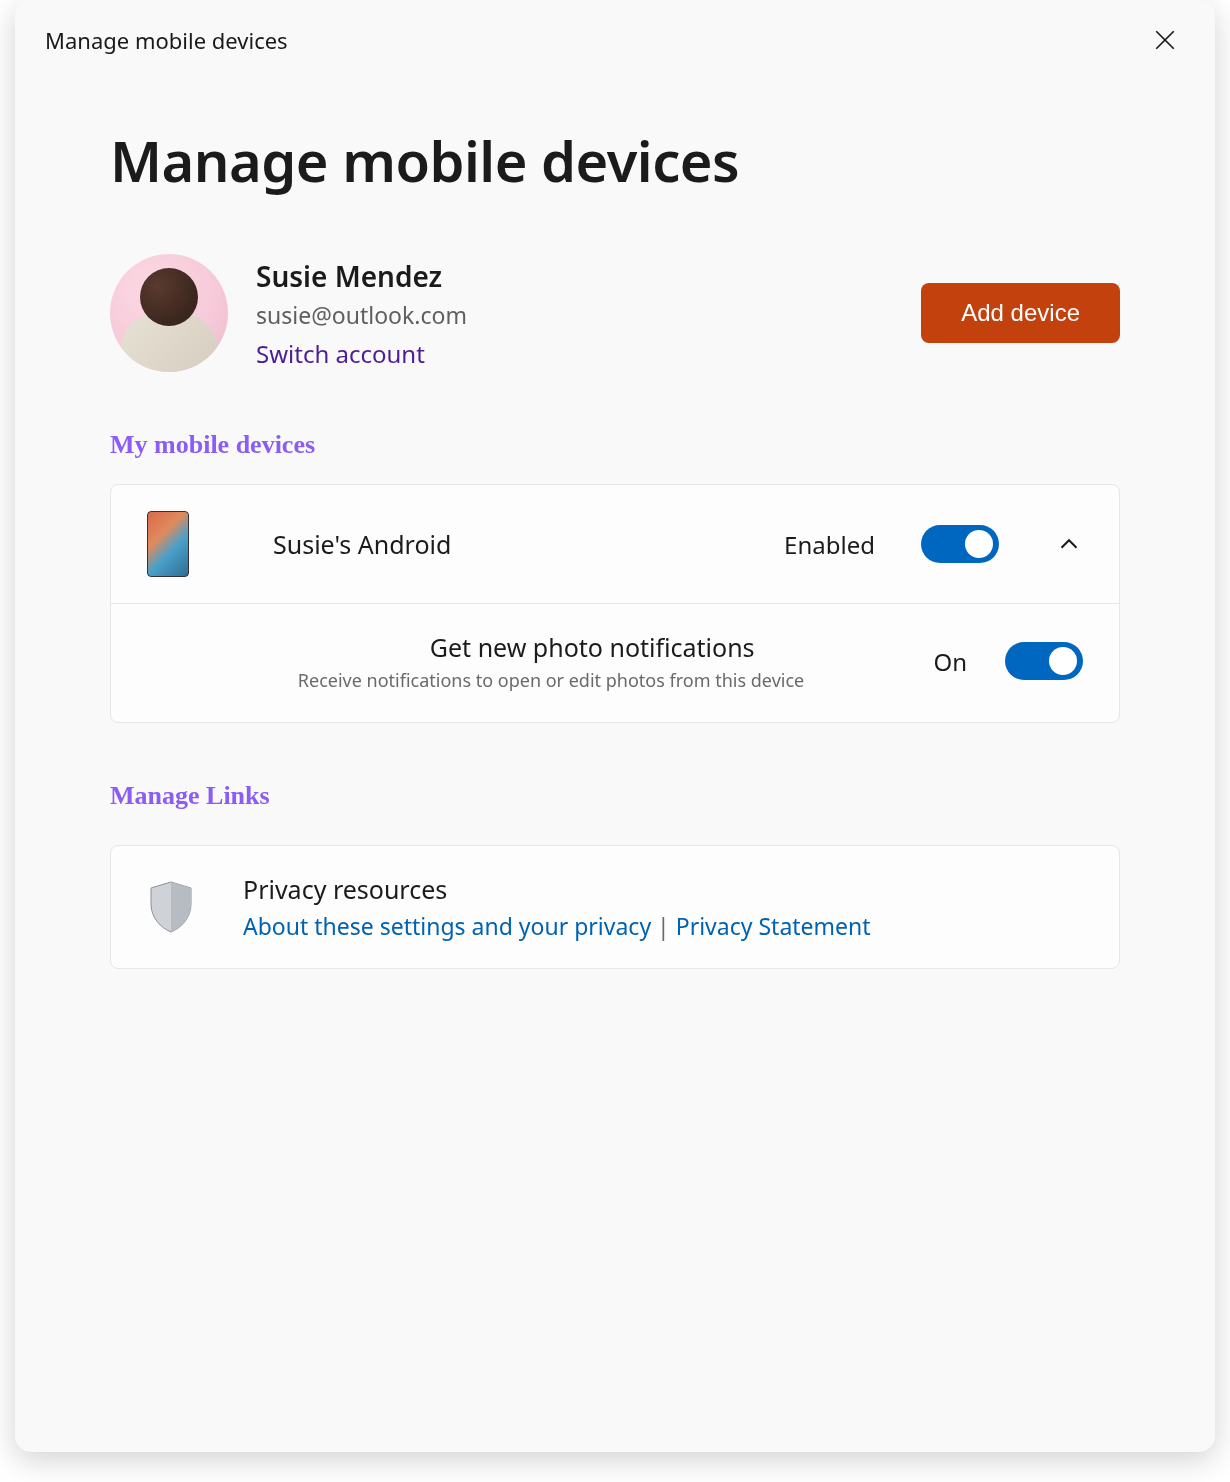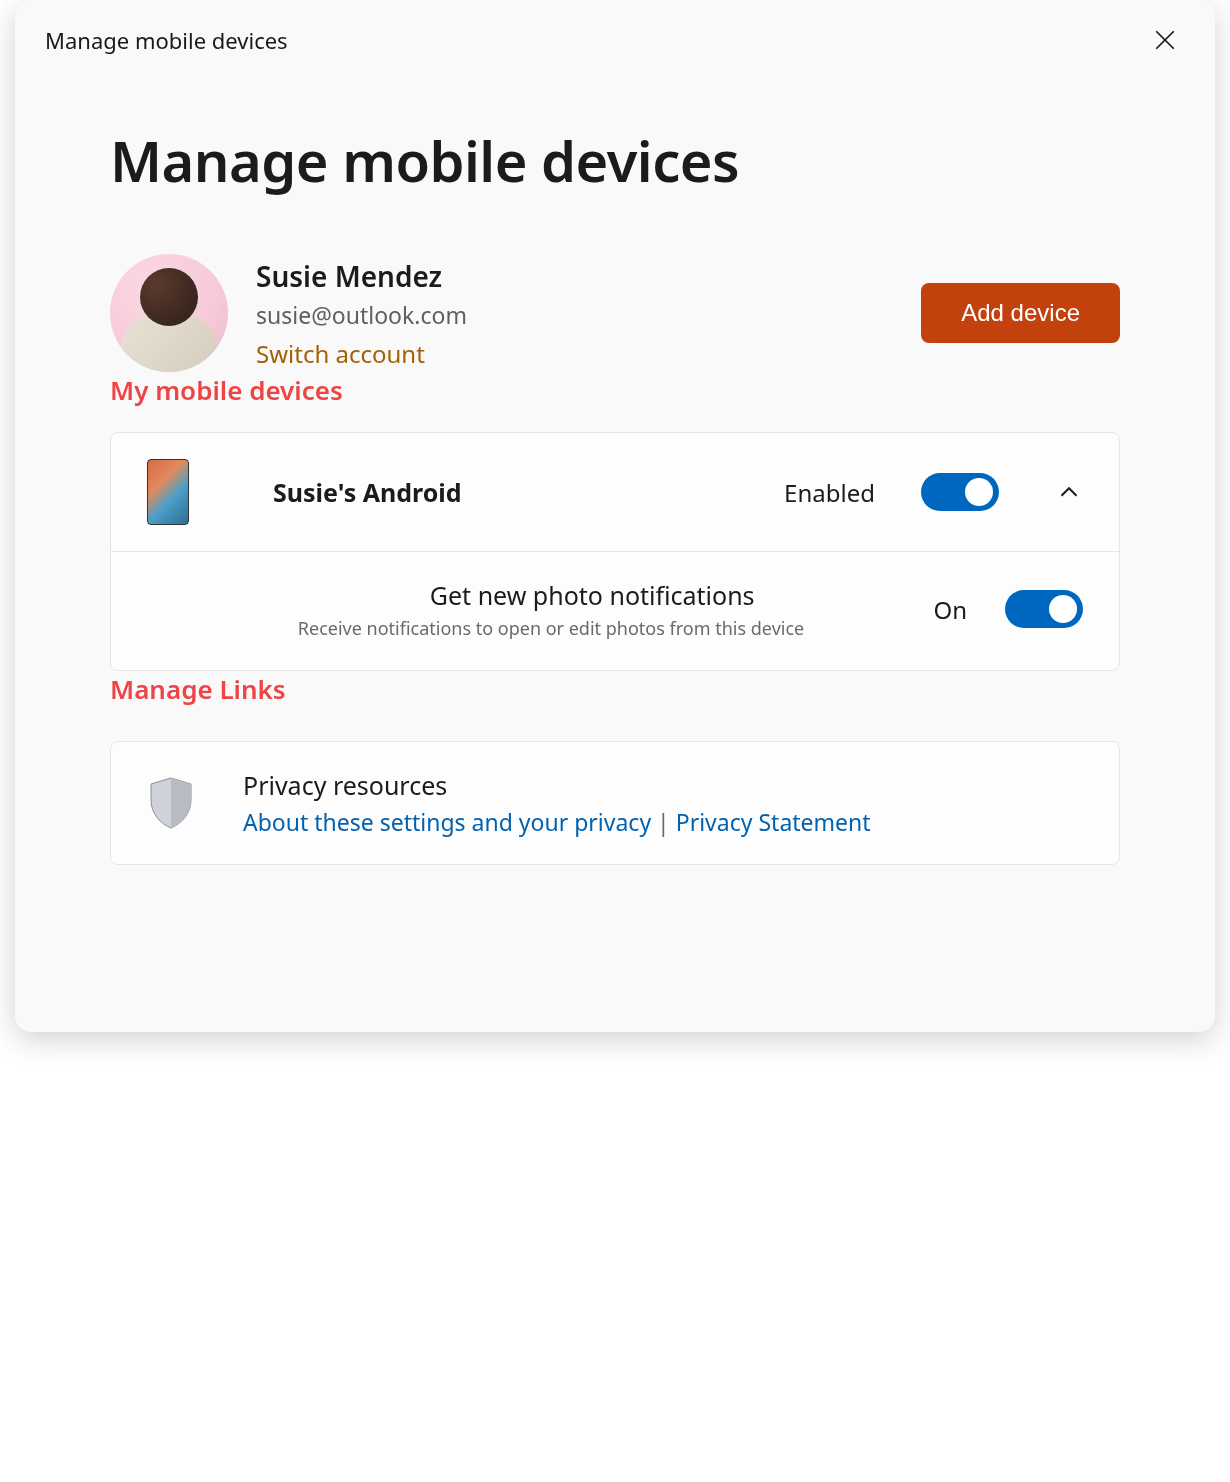--- a/index.html
+++ b/index.html
@@ -7,21 +7,21 @@
     font-family: "Segoe UI", "Segoe UI Variable", system-ui, sans-serif;
     background: #fff;
     width: 1230px;
     height: 1482px;
     display: flex;
     align-items: flex-start;
     justify-content: flex-start;
   }
   .window {
     width: 1200px;
-    height: 1032px;
+    height: 1452px;
     margin: 0 auto;
     background: #f9f9f9;
     border-radius: 16px;
     box-shadow: 0 8px 30px rgba(0,0,0,0.18);
     position: relative;
     overflow: hidden;
   }
   .titlebar {
     display: flex;
     align-items: center;
@@ -88,37 +88,39 @@
     font-weight:600;
     color:#1b1b1b;
   }
   .account-info .email {
     font-size: 23px;
     color: #5f5f5f;
     margin-top: 4px;
   }
   .account-info .switch {
     font-size: 24px;
-    color: #a16207;
+    color: #4c1d95;
     margin-top: 6px;
     cursor:pointer;
   }
   .add-device-btn {
     background: #c2410c;
     color: #fff;
     font-size: 24px;
     border: none;
     border-radius: 8px;
     padding: 16px 40px;
     cursor:pointer;
   }
   .section-title {
     font-size: 26px;
     font-weight:600;
-    color:#ef4444;
+    color:#8b5cf6;
+    margin-top: 58px;
+    font-family: Liberation Serif, serif;
   }
   .card {
     background:#fdfdfd;
     border:1px solid #e6e6e6;
     border-radius:8px;
     margin-top: 24px;
   }
   .device-row {
     display:flex;
     align-items:center;
@@ -130,21 +132,20 @@
     width: 42px; height: 66px;
     border-radius:4px;
     background: linear-gradient(135deg,#d96b4a 0%, #e08a5c 35%, #4aa0c9 60%, #2e6d95 100%);
     border:1px solid #333;
   }
   .device-name {
     font-size: 25px;
     color:#1b1b1b;
     flex:1;
     margin-left: 56px;
-    font-weight: bold;
   }
   .status-label {
     font-size: 24px;
     color:#1b1b1b;
     margin-right: 18px;
   }
   .toggle {
     width: 78px; height: 38px;
     background:#0067c0;
     border-radius: 40px;

